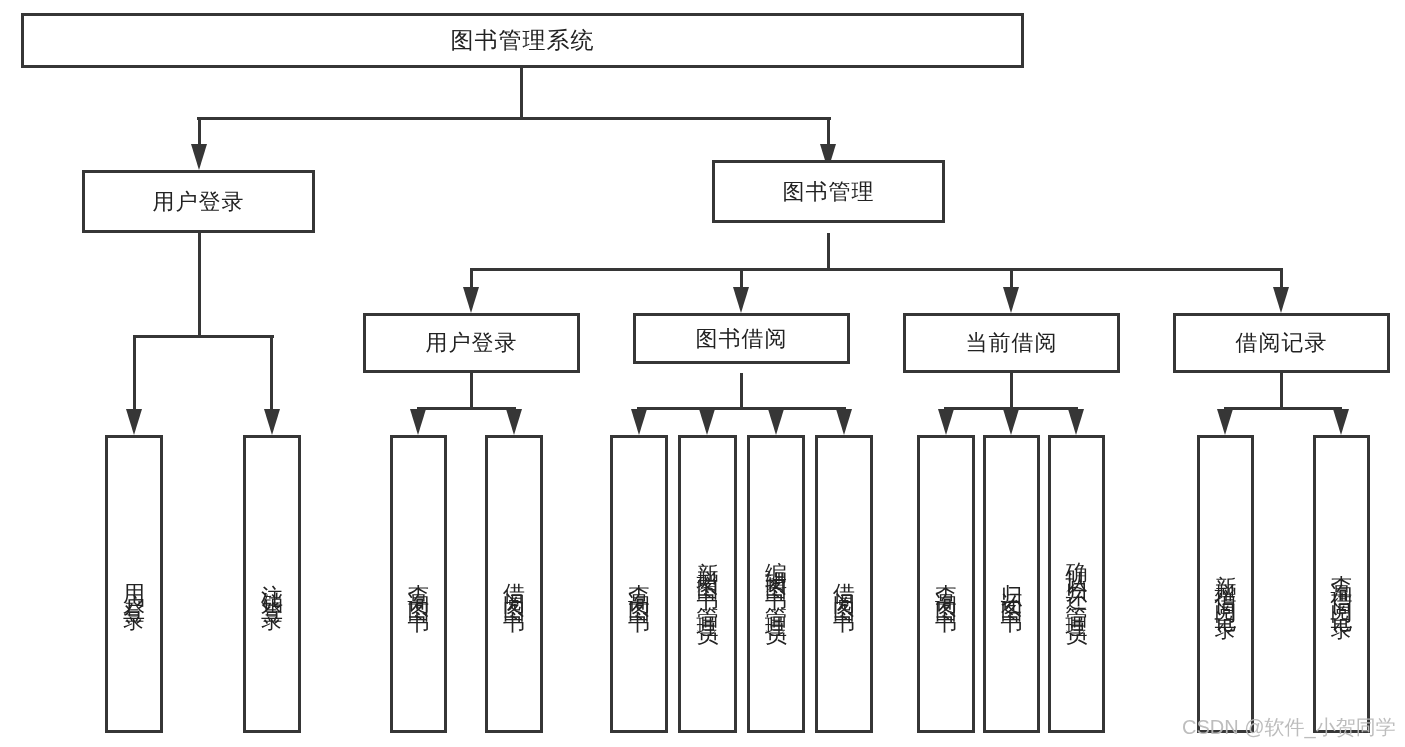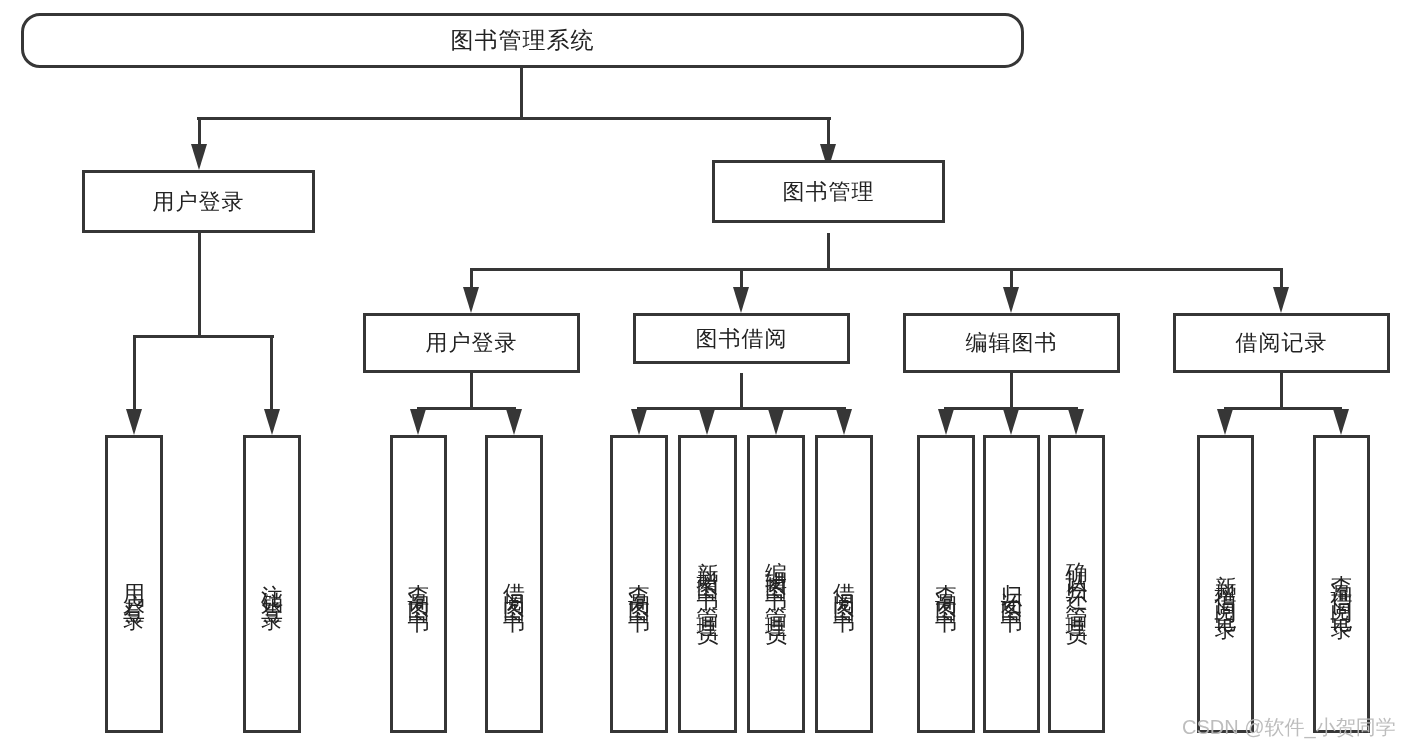--- a/index.html
+++ b/index.html
@@ -28,21 +28,21 @@
   .watermark {
     position:absolute; left:1182px; top:714px; z-index:10;
     font-size:20px; color:rgba(185,185,185,0.95); white-space:nowrap;
   }
 </style>
 </head>
 <body>
 
 <div class="canvas">
 
-  <div class="node h-node root-node" style="left:21px; top:13px; width:1003px; height:55px;border-radius:19px;">图书管理系统</div>
+  <div class="node h-node root-node" style="left:21px; top:13px; width:1003px; height:55px;">图书管理系统</div>
 
   <div class="vline" style="left:520px; top:68px; height:49px;"></div>
   <div class="hline" style="left:197px; top:117px; width:634px;"></div>
   <div class="vline" style="left:198px; top:117px; height:28px;"></div>
   <div class="vline" style="left:827px; top:117px; height:28px;"></div>
   <div class="arrow" style="left:191px; top:144px;"></div>
   <div class="arrow" style="left:820px; top:144px;"></div>
 
   <div class="node h-node" style="left:82px; top:170px; width:233px; height:63px;">用户登录</div>
   <div class="node h-node" style="left:712px; top:160px; width:233px; height:63px;">图书管理</div>
@@ -60,21 +60,21 @@
   <div class="vline" style="left:740px; top:268px; height:22px;"></div>
   <div class="vline" style="left:1010px; top:268px; height:22px;"></div>
   <div class="vline" style="left:1280px; top:268px; height:22px;"></div>
   <div class="arrow" style="left:463px; top:287px;"></div>
   <div class="arrow" style="left:733px; top:287px;"></div>
   <div class="arrow" style="left:1003px; top:287px;"></div>
   <div class="arrow" style="left:1273px; top:287px;"></div>
 
   <div class="node h-node" style="left:363px; top:313px; width:217px; height:60px;">用户登录</div>
   <div class="node h-node" style="left:633px; top:313px; width:217px; height:51px;">图书借阅</div>
-  <div class="node h-node" style="left:903px; top:313px; width:217px; height:60px;">编辑图书</div>
+  <div class="node h-node" style="left:903px; top:313px; width:217px; height:60px;">当前借阅</div>
   <div class="node h-node" style="left:1173px; top:313px; width:217px; height:60px;">借阅记录</div>
 
   <div class="vline" style="left:470px; top:373px; height:34px;"></div>
   <div class="hline" style="left:417px; top:407px; width:99px;"></div>
   <div class="arrow" style="left:410px; top:409px;"></div>
   <div class="arrow" style="left:506px; top:409px;"></div>
 
   <div class="vline" style="left:740px; top:373px; height:34px;"></div>
   <div class="hline" style="left:637px; top:407px; width:209px;"></div>
   <div class="arrow" style="left:631px; top:409px;"></div>

